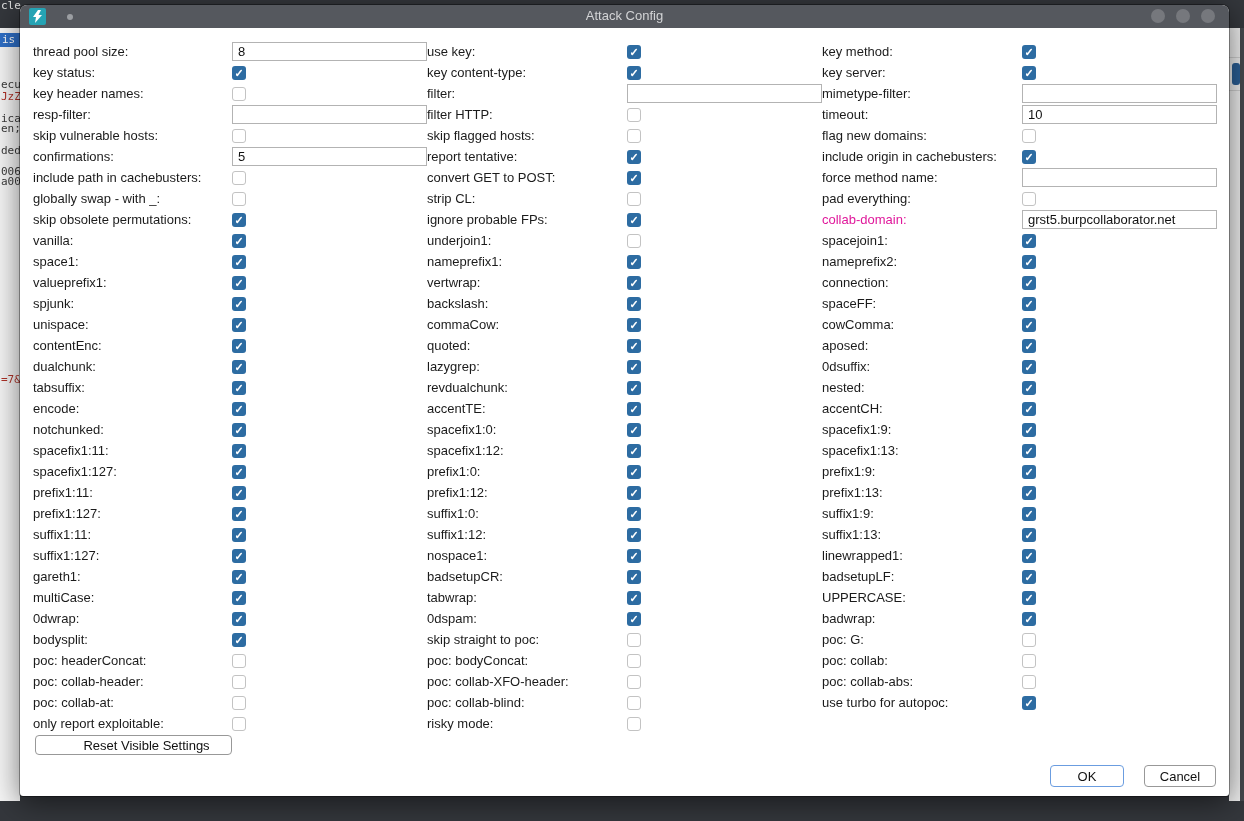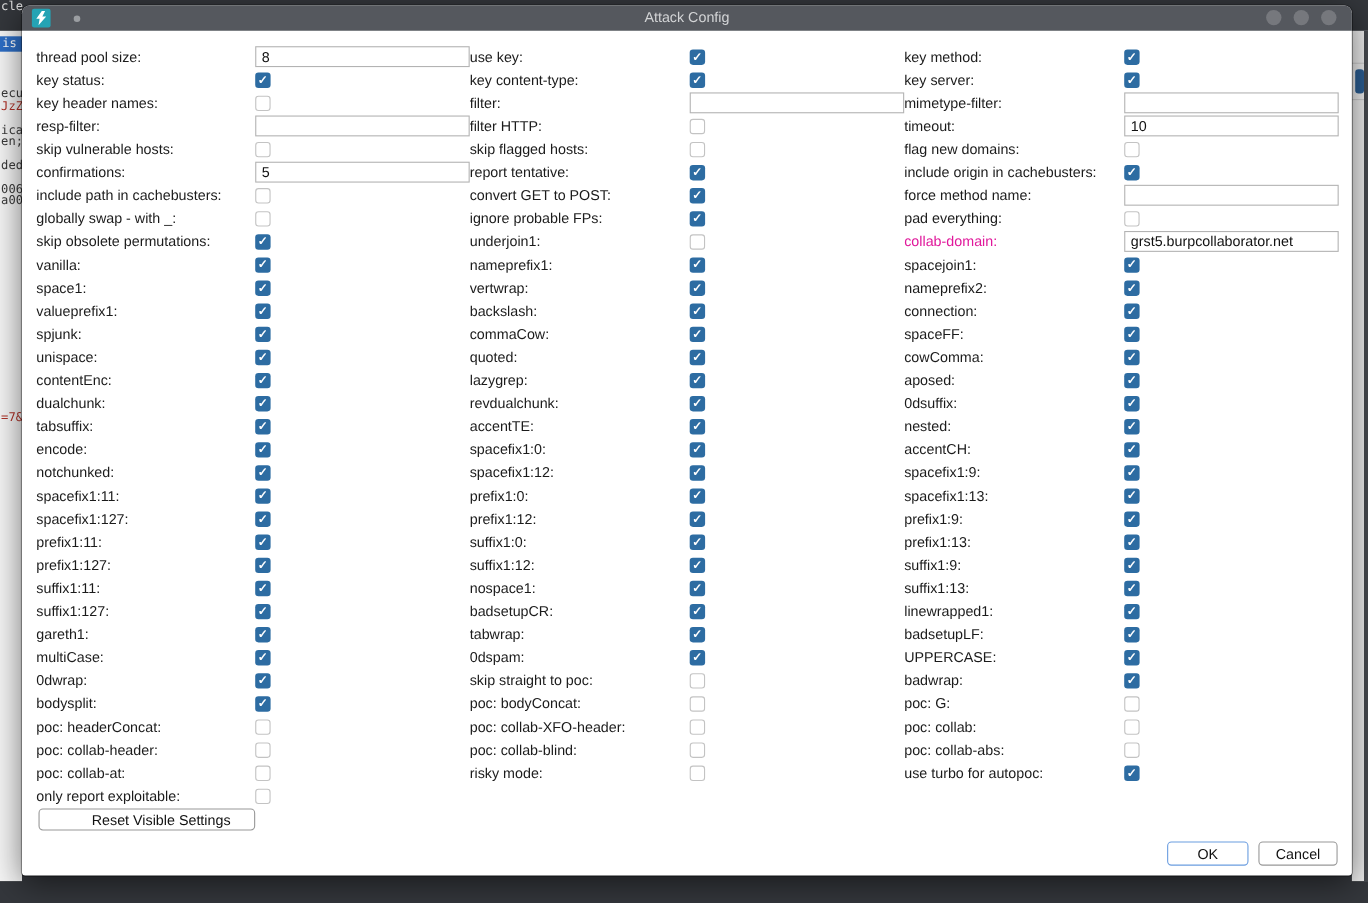--- a/index.html
+++ b/index.html
@@ -38,21 +38,21 @@
   .lbl{font-size:13px;color:#1b1b1b;flex:1;white-space:nowrap;overflow:hidden;}
   .ctl{width:195px;flex:none;display:flex;align-items:center;}
   .cb{width:14px;height:14px;border-radius:3px;box-sizing:border-box;font-size:11px;font-weight:bold;line-height:14px;text-align:center;cursor:default;}
   .cb.on{background:#2d6ca2;color:#ffffff;}
   .cb.off{background:#ffffff;border:1px solid #c3c3c3;}
   .ti{width:195px;height:19px;border:1px solid #b3b3b3;border-radius:0;box-sizing:border-box;
       font:13px "Liberation Sans",sans-serif;padding:0 5px;color:#111;outline:none;background:#fff;}
 
   .reset-btn{margin:1px 0 0 15px;width:197px;height:20px;background:#fff;border:1px solid #989898;
       border-radius:4px;font:13px "Liberation Sans",sans-serif;color:#111;padding-left:32px;}
-  .footer-buttons{position:absolute;right:13px;bottom:9px;display:flex;gap:9px;}
+  .footer-buttons{position:absolute;right:13px;bottom:9px;display:flex;gap:20px;}
   .btn{height:22px;background:#fff;border-radius:4px;font:13px "Liberation Sans",sans-serif;color:#111;}
   .btn.ok{width:74px;border:1px solid #6b9de0;}
   .btn.cancel{width:72px;border:1px solid #989898;}
 </style>
 </head>
 <body>
 
 <div class="topleft-text">cle</div>
 <div class="backdrop-left">
     <div class="frag" style="top: 5px; color: rgb(255, 255, 255); background: rgb(46, 111, 199); width: 20px; left: 0px; padding-left: 2px;">is c</div>
@@ -326,20 +326,26 @@
             <span class="cb on">✓</span>
           </span>
         </div>
         <div class="row">
           <span class="lbl">convert GET to POST:</span>
           <span class="ctl">
             <span class="cb on">✓</span>
           </span>
         </div>
         <div class="row">
+          <span class="lbl">strip CL:</span>
+          <span class="ctl">
+            <span class="cb off"></span>
+          </span>
+        </div>
+        <div class="row">
           <span class="lbl">ignore probable FPs:</span>
           <span class="ctl">
             <span class="cb on">✓</span>
           </span>
         </div>
         <div class="row">
           <span class="lbl">underjoin1:</span>
           <span class="ctl">
             <span class="cb off"></span>
           </span>

